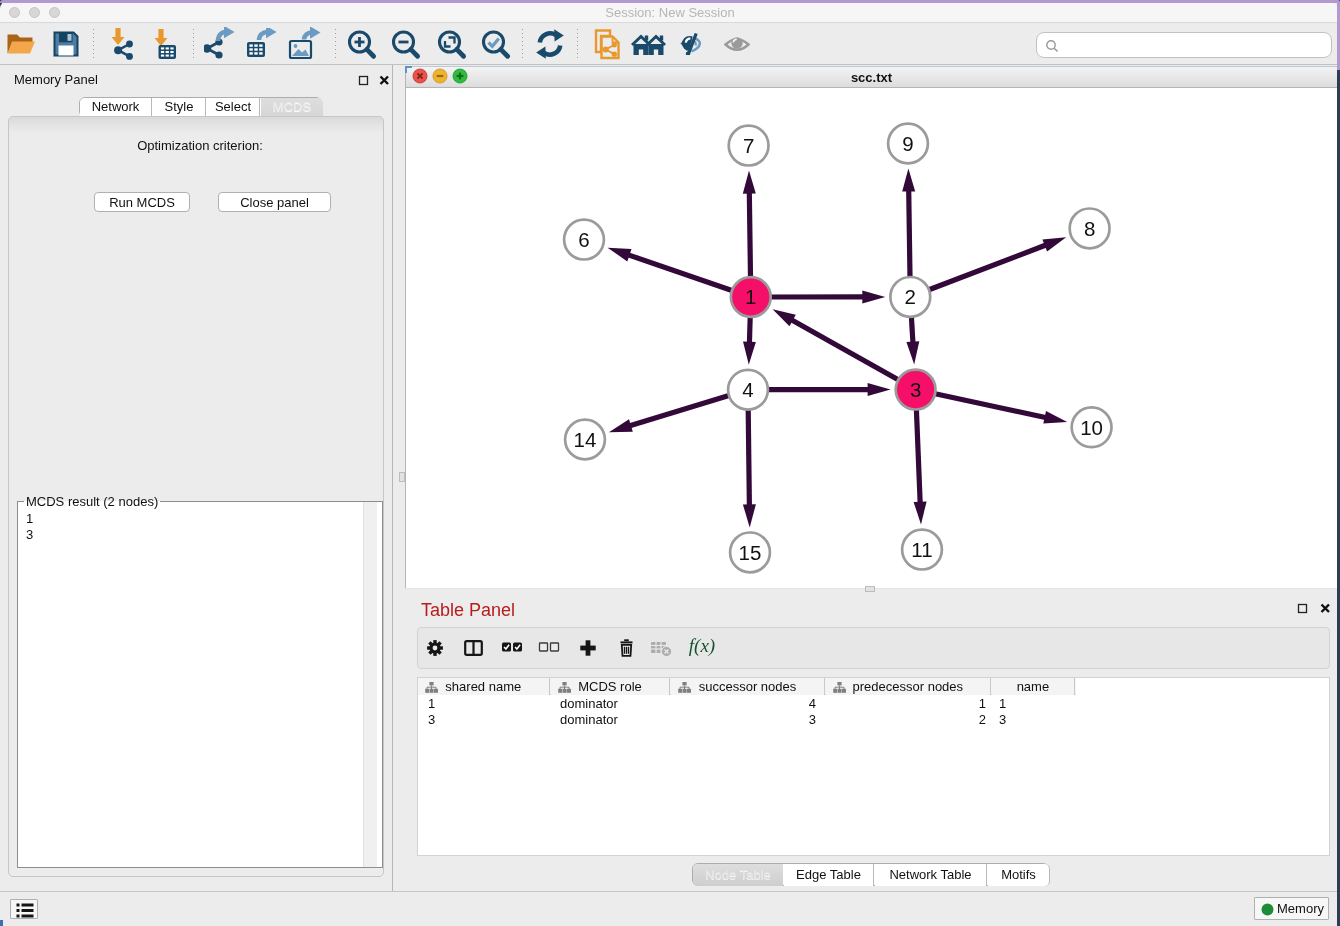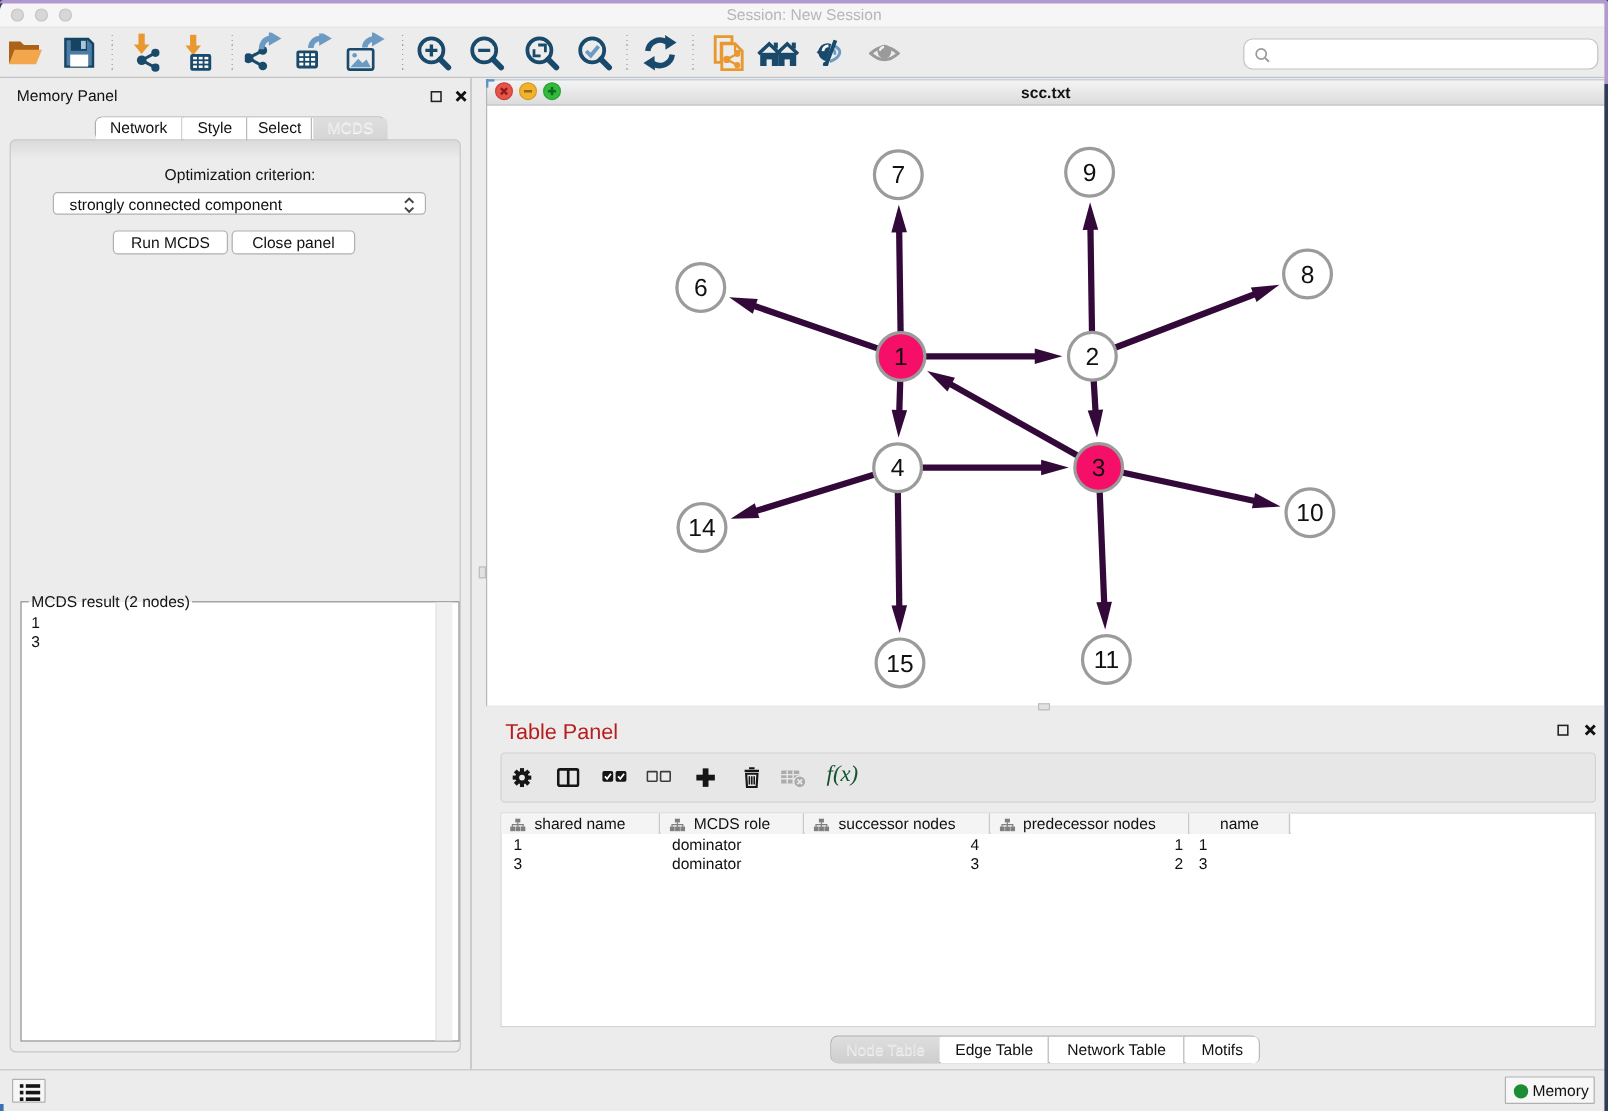--- a/index.html
+++ b/index.html
@@ -189,28 +189,22 @@
  </svg>
 
 <div class="tabbar" style="left:79px;top:97px;width:243px;height:20px">
  <div class="tab" style="left:0;width:72px;border-radius:5px 0 0 5px">Network</div>
  <div class="tab" style="left:73px;width:53px">Style</div>
  <div class="tab" style="left:127px;width:53px">Select</div>
  <div class="tab sel" style="left:181px;width:62px;border-radius:0 5px 5px 0">MCDS</div>
 </div>
  <div class="abs" style="left:8px;top:116px;width:376px;height:761px;border:1px solid #c6c6c6;border-radius:5px;background:linear-gradient(#dadada 0px,#ececec 16px)"></div>
  <div class="abs" style="left:0;top:138px;width:400px;text-align:center;font-size:13px;color:#111">Optimization criterion:</div>
- <div class="btn" style="left:44px;top:160px;width:311px;height:19px;border-radius:4px">
-   <div style="position:absolute;left:13px;top:1.5px;font-size:13px">strongly connected component</div>
-   <svg style="position:absolute;right:8px;top:2.5px" width="10" height="14" viewBox="0 0 10 14">
-     <path d="M1.5 5 L5 1.5 L8.5 5 M1.5 9 L5 12.5 L8.5 9" fill="none" stroke="#444" stroke-width="1.6"></path>
-   </svg>
- </div>
  <div class="btn" style="left:94px;top:192px;width:96px;height:20px;line-height:19px">Run MCDS</div>
- <div class="btn" style="left:193px;top:192px;width:103px;height:20px;line-height:19px">Close panel</div>
+ <div class="btn" style="left:218px;top:192px;width:113px;height:20px;line-height:19px">Close panel</div>
 
  <div class="abs" style="left:17px;top:501px;width:366px;height:367px;border:1px solid #8e8e8e;background:#fff"></div>
  <div class="abs" style="left:363px;top:502px;width:14px;height:365px;background:#f0f0f0;border-left:1px solid #e2e2e2"></div>
  <div class="abs" style="left:24px;top:494px;font-size:13px;color:#111;background:linear-gradient(#ececec 50%,#ffffff 50%);padding:0 2px">MCDS result (2 nodes)</div>
  <div class="abs" style="left:26px;top:511px;font-size:13px;line-height:16px;color:#111">1<br>3</div>
  <div class="abs" style="left:392px;top:65px;width:1px;height:826px;background:#b5b5b5"></div>
 
  <div class="abs" style="left:405px;top:66px;width:933px;height:523px;background:#fff">
    <div style="position:absolute;left:0;top:0;width:933px;height:22px;background:linear-gradient(#f5f5f5,#dcdcdc);border-bottom:1px solid #b5b5b5"></div>
    <svg style="position:absolute;left:6px;top:1px" width="64" height="18" viewBox="0 0 64 18">

